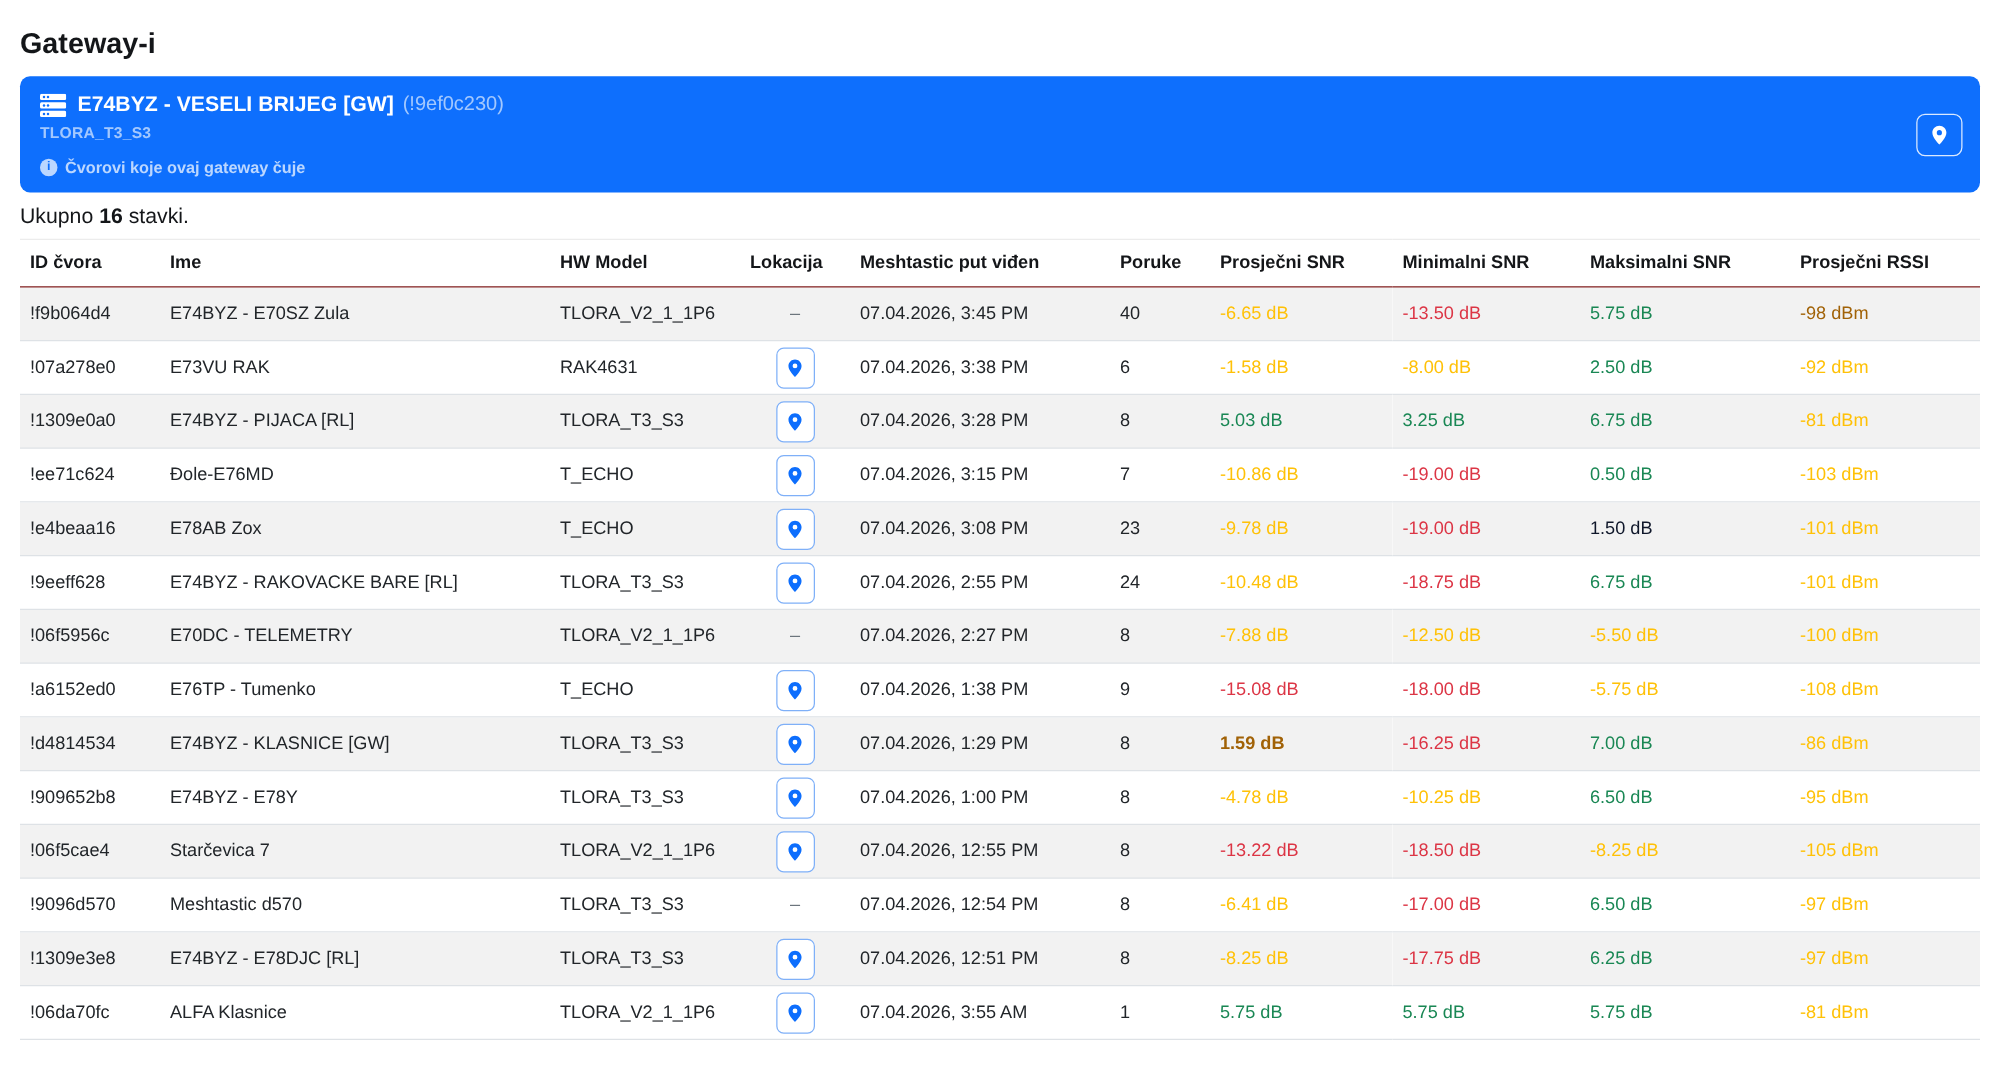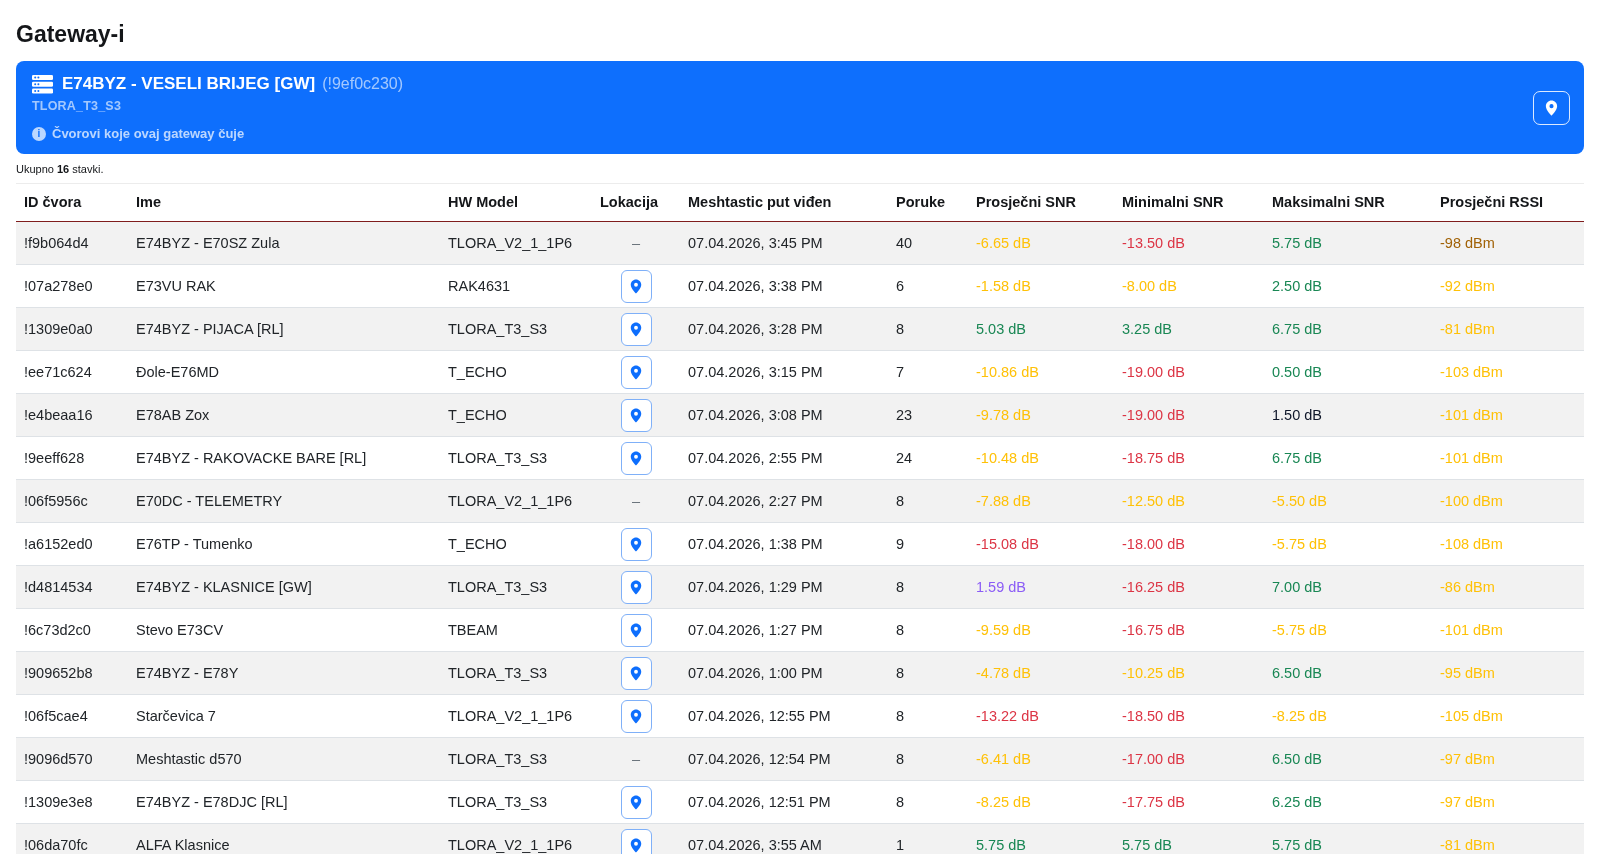--- a/index.html
+++ b/index.html
@@ -48,21 +48,21 @@
   .gw-pin-btn {
     position: absolute; right: 14px; top: 50%; transform: translateY(-50%);
     width: 37px; height: 34px;
     background: transparent;
     border: 1px solid rgba(255,255,255,0.85);
     border-radius: 7px;
     display: flex; align-items: center; justify-content: center;
     cursor: pointer; padding: 0;
   }
 
-  .summary { font-size: 11px; margin: 9px 0 8px 0; color: #141619; }
+  .summary { font-size: 17px; margin: 9px 0 8px 0; color: #141619; }
   .summary b { font-weight: 700; }
 
   
   table {
     width: 100%;
     border-collapse: collapse;
     font-size: 14.5px;
     table-layout: fixed;
   }
   thead th {
@@ -310,44 +310,26 @@
     <td>TLORA_T3_S3</td>
     <td class="loc"><button class="pin-btn">
               <span style="display: inline-flex;">
                 <svg width="14" height="15" viewBox="0 0 16 16" aria-hidden="true">
   <path fill-rule="evenodd" fill="#0d6efd" d="M8 0C4.7 0 2 2.7 2 6c0 4.5 6 10 6 10s6-5.5 6-10c0-3.3-2.7-6-6-6zm0 8.2A2.2 2.2 0 1 1 8 3.8a2.2 2.2 0 0 1 0 4.4z"></path>
                 </svg>
               </span>
             </button></td>
     <td>07.04.2026, 1:29 PM</td>
     <td>8</td>
-    <td style="color: #8b5cf6;">1.59 dB</td>
+    <td style="color: #a16207; font-weight: bold;">1.59 dB</td>
     <td style="color: rgb(220, 53, 69);">-16.25 dB</td>
     <td style="color: rgb(25, 135, 84);">7.00 dB</td>
     <td style="color: rgb(255, 193, 7);">-86 dBm</td>
   </tr>
 
-  <tr>
-    <td>!6c73d2c0</td>
-    <td>Stevo E73CV</td>
-    <td>TBEAM</td>
-    <td class="loc"><button class="pin-btn">
-              <span style="display: inline-flex;">
-                <svg width="14" height="15" viewBox="0 0 16 16" aria-hidden="true">
-  <path fill-rule="evenodd" fill="#0d6efd" d="M8 0C4.7 0 2 2.7 2 6c0 4.5 6 10 6 10s6-5.5 6-10c0-3.3-2.7-6-6-6zm0 8.2A2.2 2.2 0 1 1 8 3.8a2.2 2.2 0 0 1 0 4.4z"></path>
-                </svg>
-              </span>
-            </button></td>
-    <td>07.04.2026, 1:27 PM</td>
-    <td>8</td>
-    <td style="color: rgb(255, 193, 7);">-9.59 dB</td>
-    <td style="color: rgb(220, 53, 69);">-16.75 dB</td>
-    <td style="color: rgb(255, 193, 7);">-5.75 dB</td>
-    <td style="color: rgb(255, 193, 7);">-101 dBm</td>
-  </tr>
 
   <tr>
     <td>!909652b8</td>
     <td>E74BYZ - E78Y</td>
     <td>TLORA_T3_S3</td>
     <td class="loc"><button class="pin-btn">
               <span style="display: inline-flex;">
                 <svg width="14" height="15" viewBox="0 0 16 16" aria-hidden="true">
   <path fill-rule="evenodd" fill="#0d6efd" d="M8 0C4.7 0 2 2.7 2 6c0 4.5 6 10 6 10s6-5.5 6-10c0-3.3-2.7-6-6-6zm0 8.2A2.2 2.2 0 1 1 8 3.8a2.2 2.2 0 0 1 0 4.4z"></path>
                 </svg>

